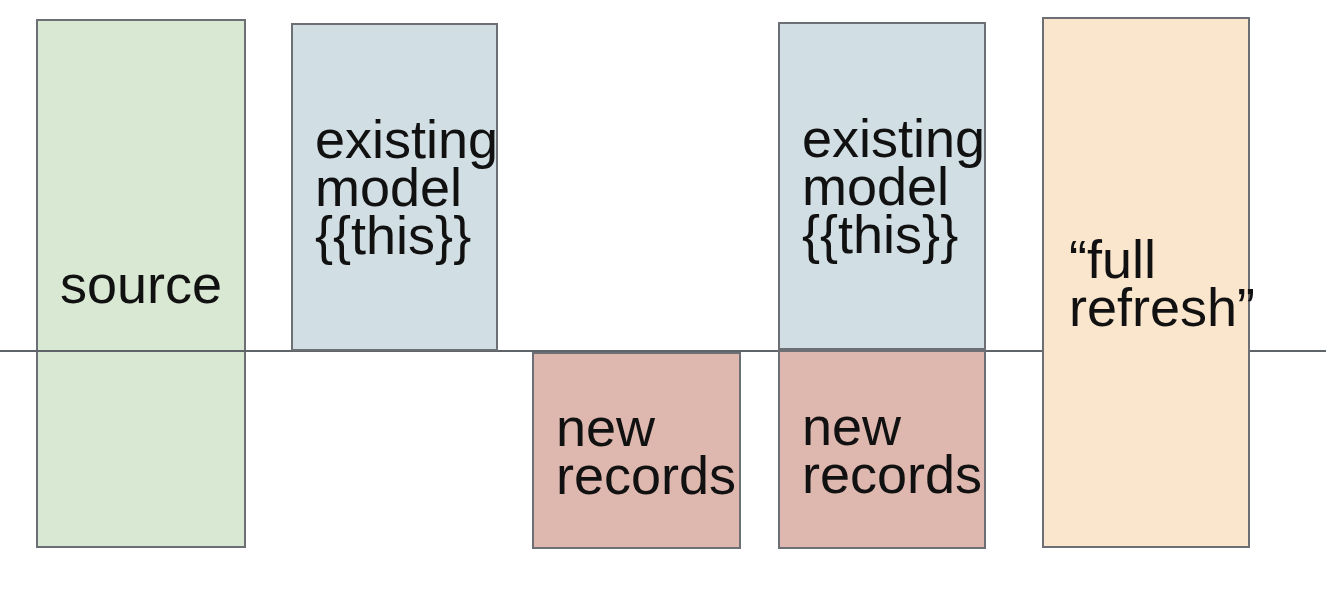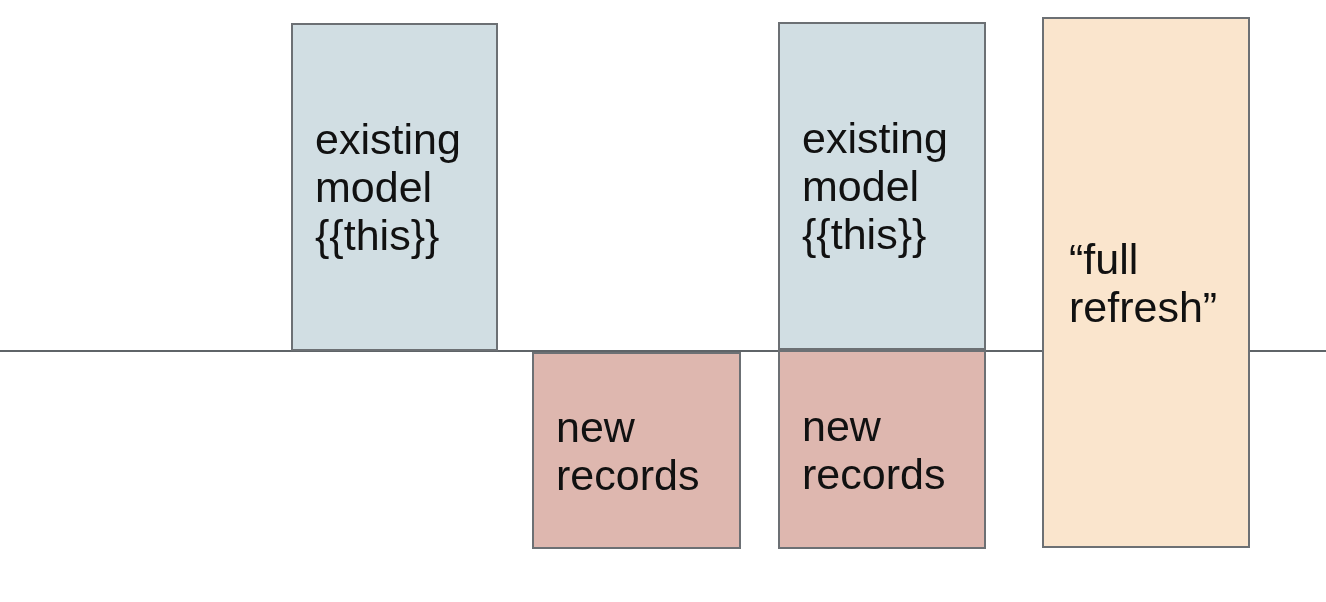--- a/index.html
+++ b/index.html
@@ -26,21 +26,21 @@
   .box {
     position: absolute;
     box-sizing: border-box;
     border: 2px solid #6c7074;
     display: flex;
     align-items: center;
   }
   .box .label {
     display: block;
     padding-left: 22px;
-    font-size: 43px;
+    font-size: 54px;
     line-height: 48px;
     color: #111111;
     white-space: pre-line;
     letter-spacing: 0;
   }
   
   #box-source   { left: 36px;   top: 19px;  width: 210px; height: 529px; z-index: 0; }
   #box-em1      { left: 291px;  top: 23px;  width: 207px; height: 328px; z-index: 2; }
   #box-nr1      { left: 532px;  top: 352px; width: 209px; height: 197px; z-index: 2; }
   #box-em2      { left: 778px;  top: 22px;  width: 208px; height: 328px; z-index: 2; }
@@ -48,20 +48,23 @@
   #box-fr       { left: 1042px; top: 17px;  width: 208px; height: 531px; z-index: 2; }
   #box-fr .label { padding-left: 25px; }
 </style>
 </head>
 <body>
 
 <div class="canvas">
 
   <div class="timeline" style="background: rgb(95, 100, 104);"></div>
 
+  <div class="box" id="box-source" style="background: rgb(217, 232, 211);">
+    <span class="label">source</span>
+  </div>
 
   <div class="box" id="box-em1" style="background: rgb(209, 222, 227);">
     <span class="label">existing
 model
 {{this}}</span>
   </div>
 
   <div class="box" id="box-nr1" style="background: rgb(222, 183, 175);">
     <span class="label">new
 records</span>

